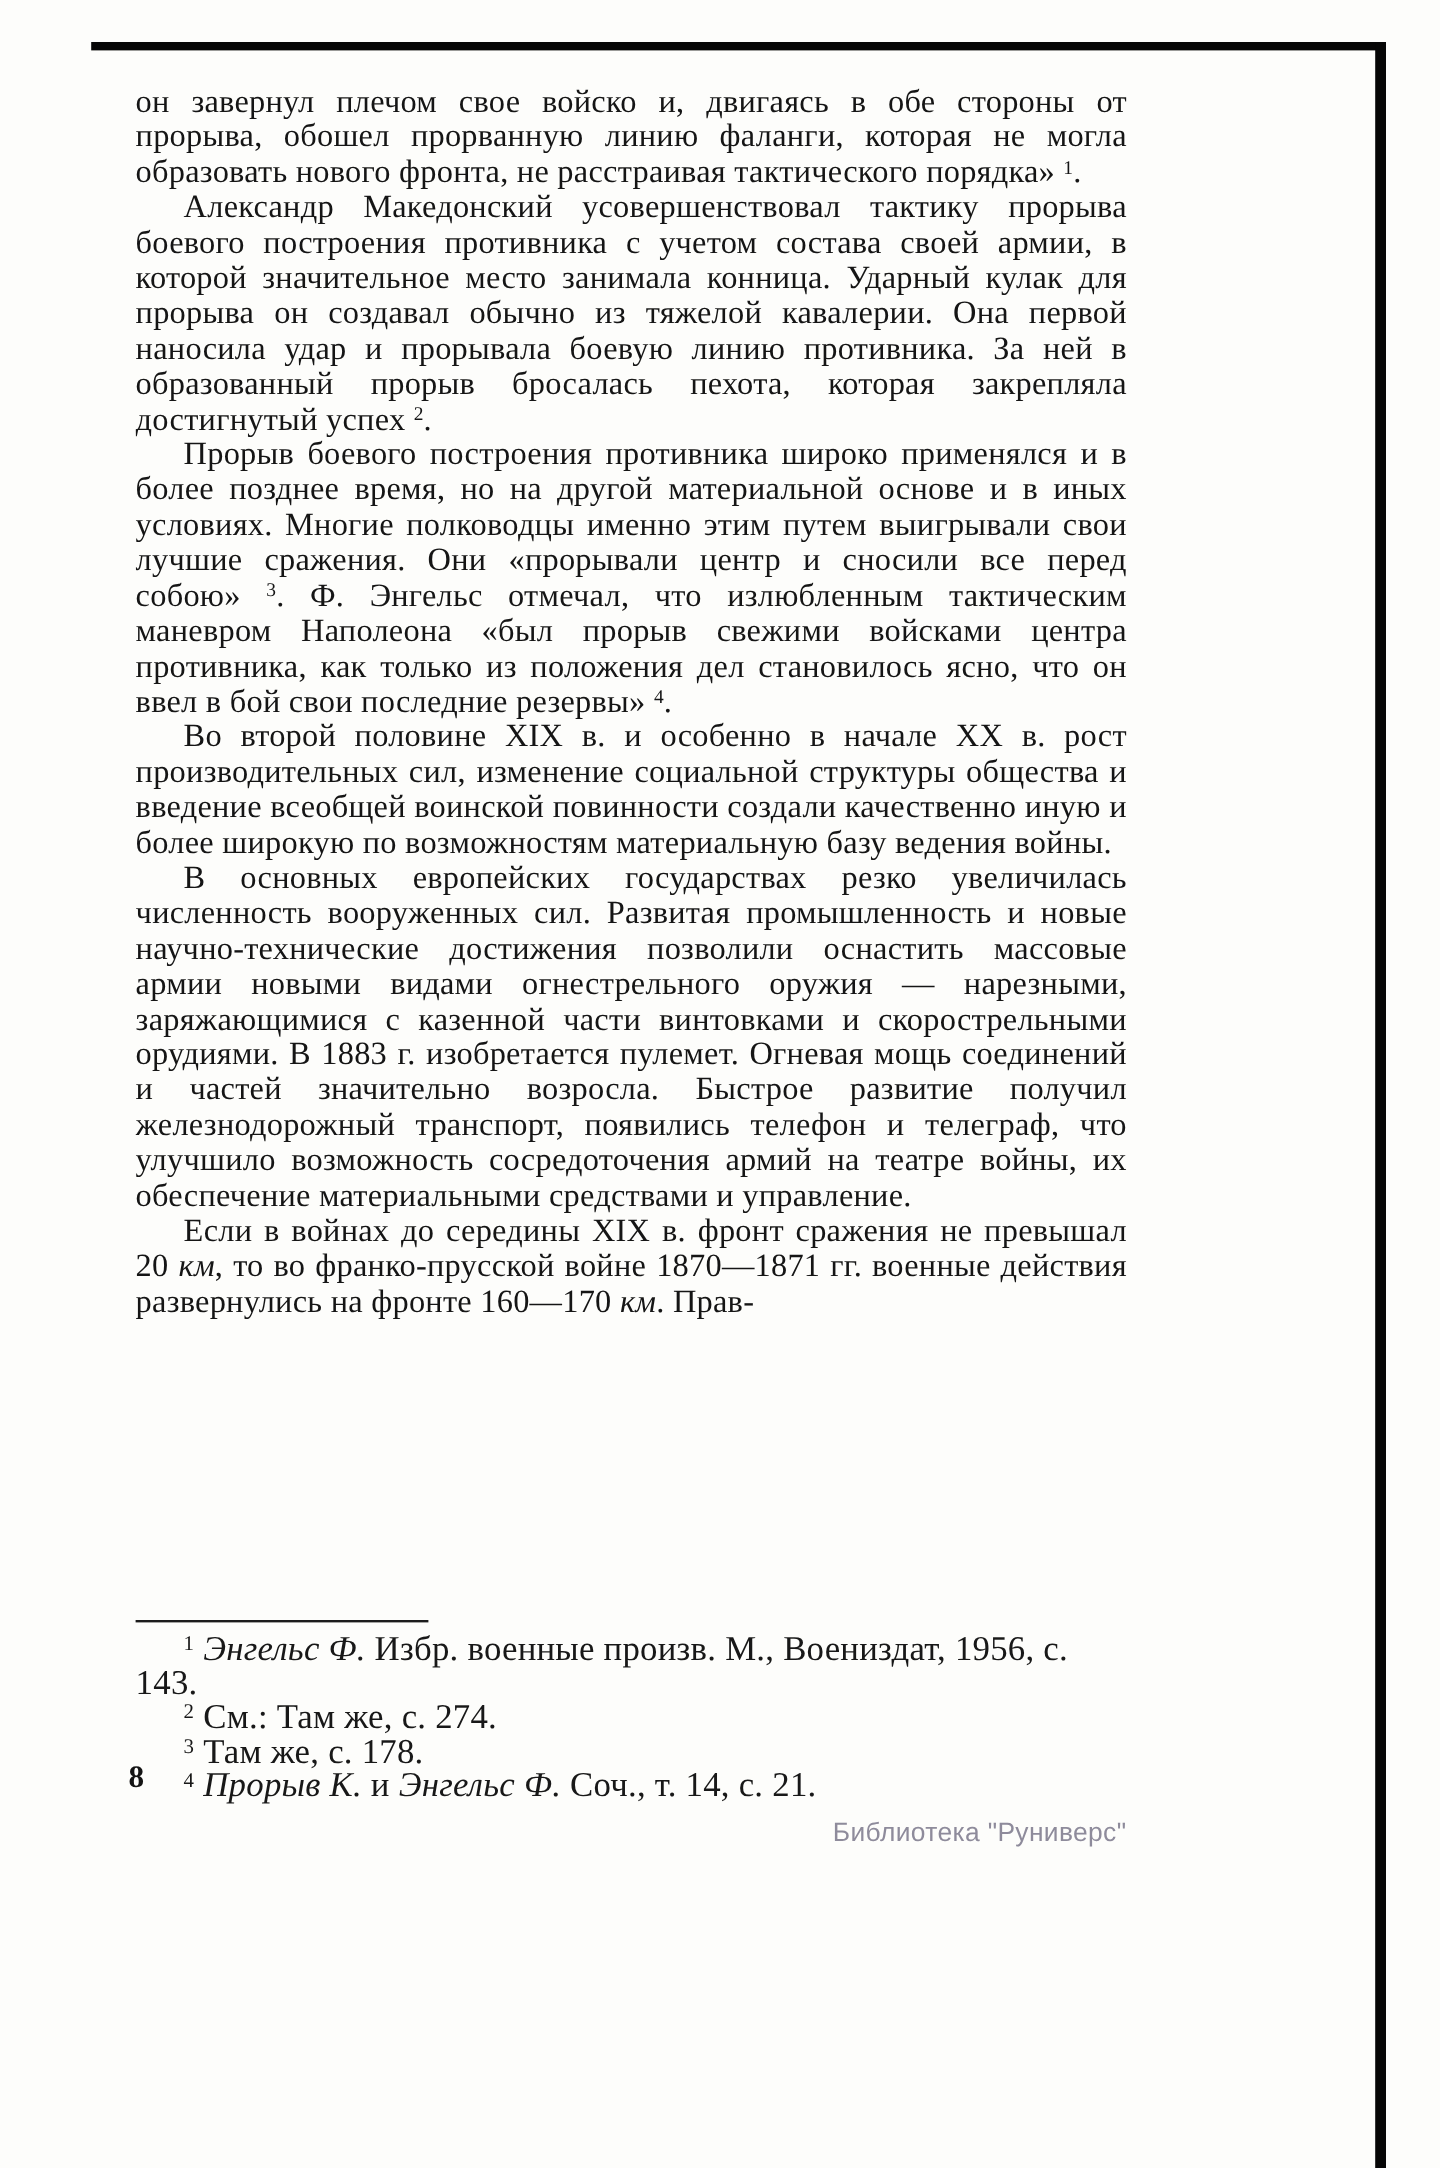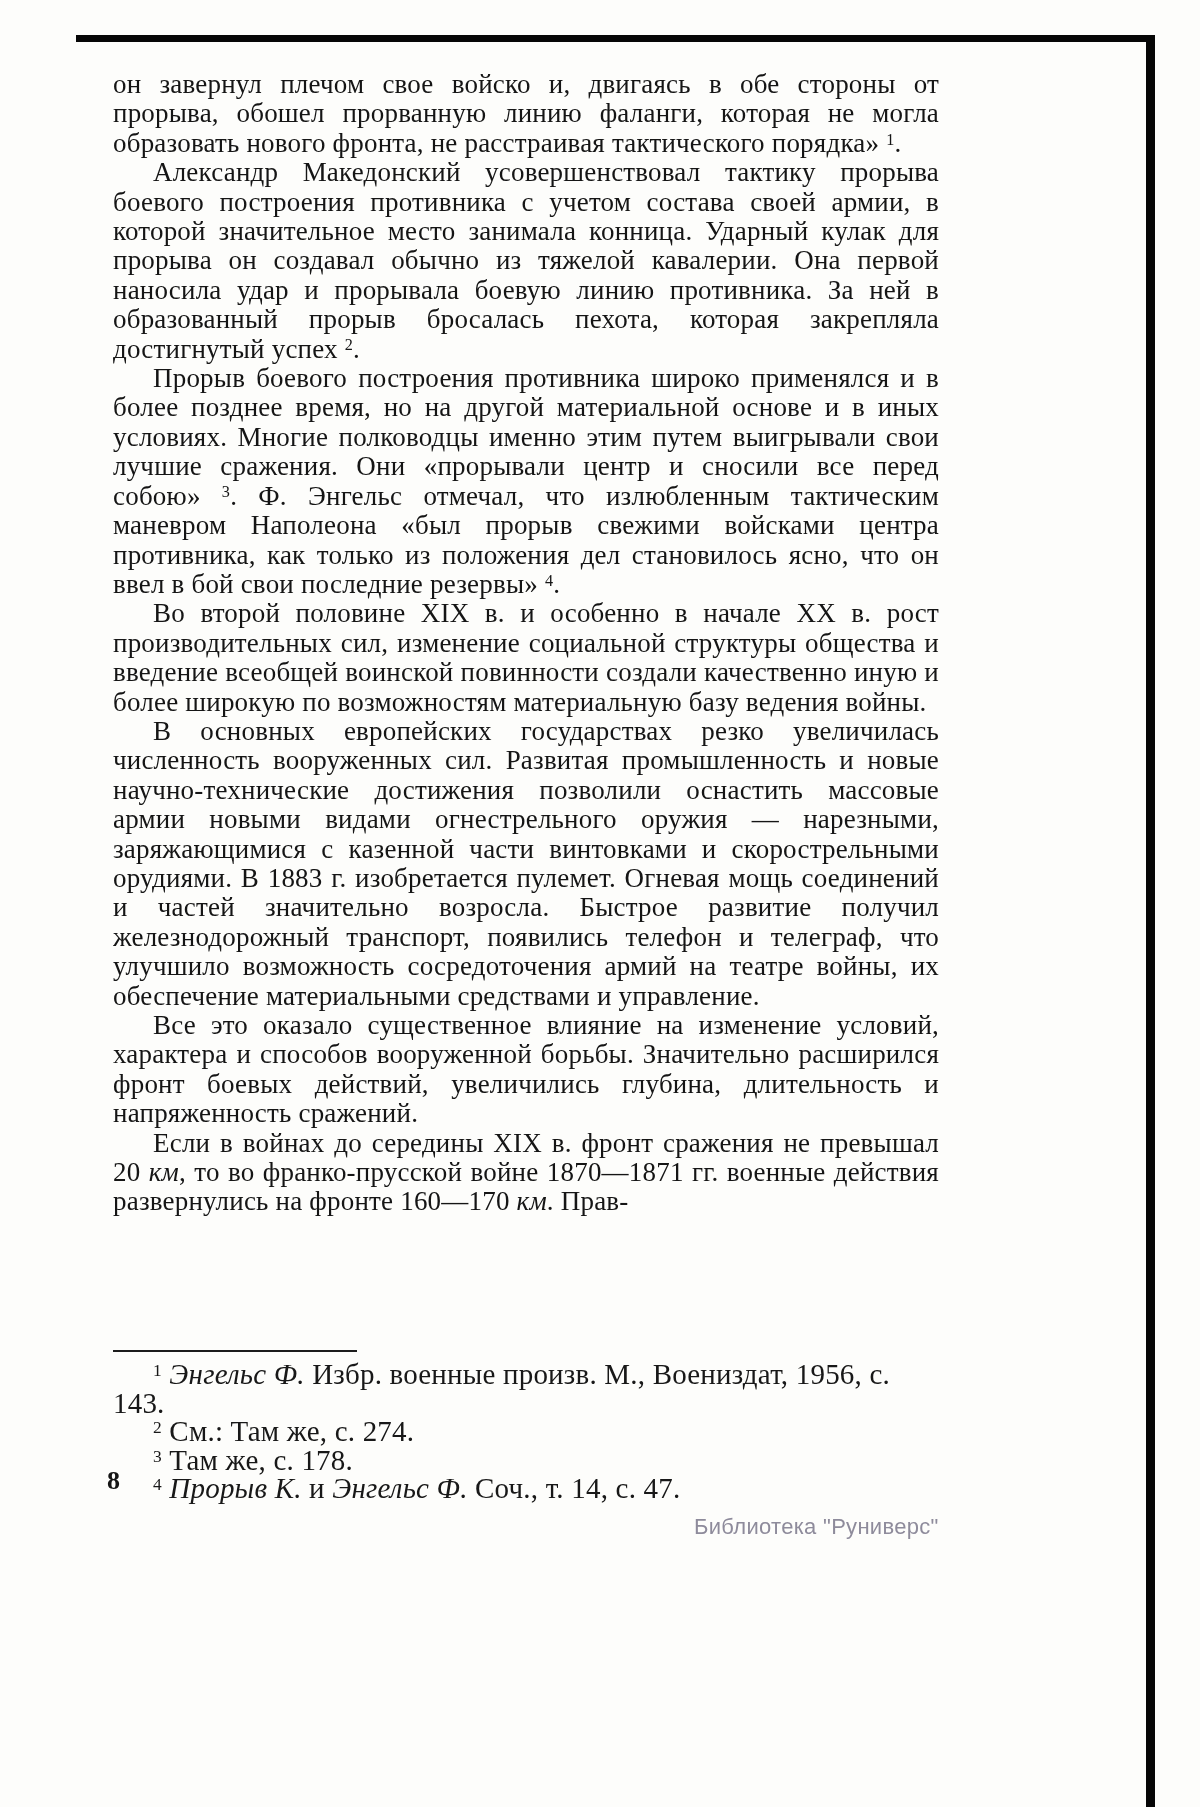--- a/index.html
+++ b/index.html
@@ -116,27 +116,26 @@
 <div class="scan-page">
   <div class="border-top"></div>
   <div class="border-right"></div>
 
   <div class="text-block" id="paragraphs">
       <p class="para"><span>он завернул плечом свое войско и, двигаясь в обе стороны от прорыва, обошел прорванную линию фаланги, которая не могла образовать нового фронта, не расстраивая тактического порядка» </span><sup>1</sup><span>.</span></p>
       <p class="para indent"><span>Александр Македонский усовершенствовал тактику прорыва боевого построения противника с учетом состава своей армии, в которой значительное место занимала конница. Ударный кулак для прорыва он создавал обычно из тяжелой кавалерии. Она первой наносила удар и прорывала боевую линию противника. За ней в образованный прорыв бросалась пехота, которая закрепляла достигнутый успех </span><sup>2</sup><span>.</span></p>
       <p class="para indent"><span>Прорыв боевого построения противника широко применялся и в более позднее время, но на другой материальной основе и в иных условиях. Многие полководцы именно этим путем выигрывали свои лучшие сражения. Они «прорывали центр и сносили все перед собою» </span><sup>3</sup><span>. Ф. Энгельс отмечал, что излюбленным тактическим маневром Наполеона «был прорыв свежими войсками центра противника, как только из положения дел становилось ясно, что он ввел в бой свои последние резервы» </span><sup>4</sup><span>.</span></p>
       <p class="para indent"><span>Во второй половине XIX в. и особенно в начале XX в. рост производительных сил, изменение социальной структуры общества и введение всеобщей воинской повинности создали качественно иную и более широкую по возможностям материальную базу ведения войны.</span></p>
       <p class="para indent"><span>В основных европейских государствах резко увеличилась численность вооруженных сил. Развитая промышленность и новые научно-технические достижения позволили оснастить массовые армии новыми видами огнестрельного оружия — нарезными, заряжающимися с казенной части винтовками и скорострельными орудиями. В 1883 г. изобретается пулемет. Огневая мощь соединений и частей значительно возросла. Быстрое развитие получил железнодорожный транспорт, появились телефон и телеграф, что улучшило возможность сосредоточения армий на театре войны, их обеспечение материальными средствами и управление.</span></p>
-      <p class="para indent"><span>Все это оказало существенное влияние на изменение условий, характера и способов вооруженной борьбы. Значительно расширился фронт боевых действий, увеличились глубина, длительность и напряженность сражений.</span></p>
       <p class="para indent"><span>Если в войнах до середины XIX в. фронт сражения не превышал 20 </span><i>км</i><span>, то во франко-прусской войне 1870—1871 гг. военные действия развернулись на фронте 160—170 </span><i>км</i><span>. Прав-</span></p>
     </div>
 
   <div class="footnote-rule"></div>
   <div class="footnotes" id="footnotes">
       <p class="footnote"><sup>1</sup><span> </span><i>Энгельс Ф.</i><span> Избр. военные произв. М., Воениздат, 1956, с. 143.</span></p>
       <p class="footnote"><sup>2</sup><span> См.: Там же, с. 274.</span></p>
       <p class="footnote"><sup>3</sup><span> Там же, с. 178.</span></p>
-      <p class="footnote"><sup>4</sup><span> </span><i>Прорыв К.</i><span> и </span><i>Энгельс Ф.</i><span> Соч., т. 14, с. 47.</span></p>
+      <p class="footnote"><sup>4</sup><span> </span><i>Прорыв К.</i><span> и </span><i>Энгельс Ф.</i><span> Соч., т. 14, с. 21.</span></p>
     </div>
 
   <div class="page-number">8</div>
   <div class="watermark">Библиотека "Руниверс"</div>
 </div>
 
 </body></html>

